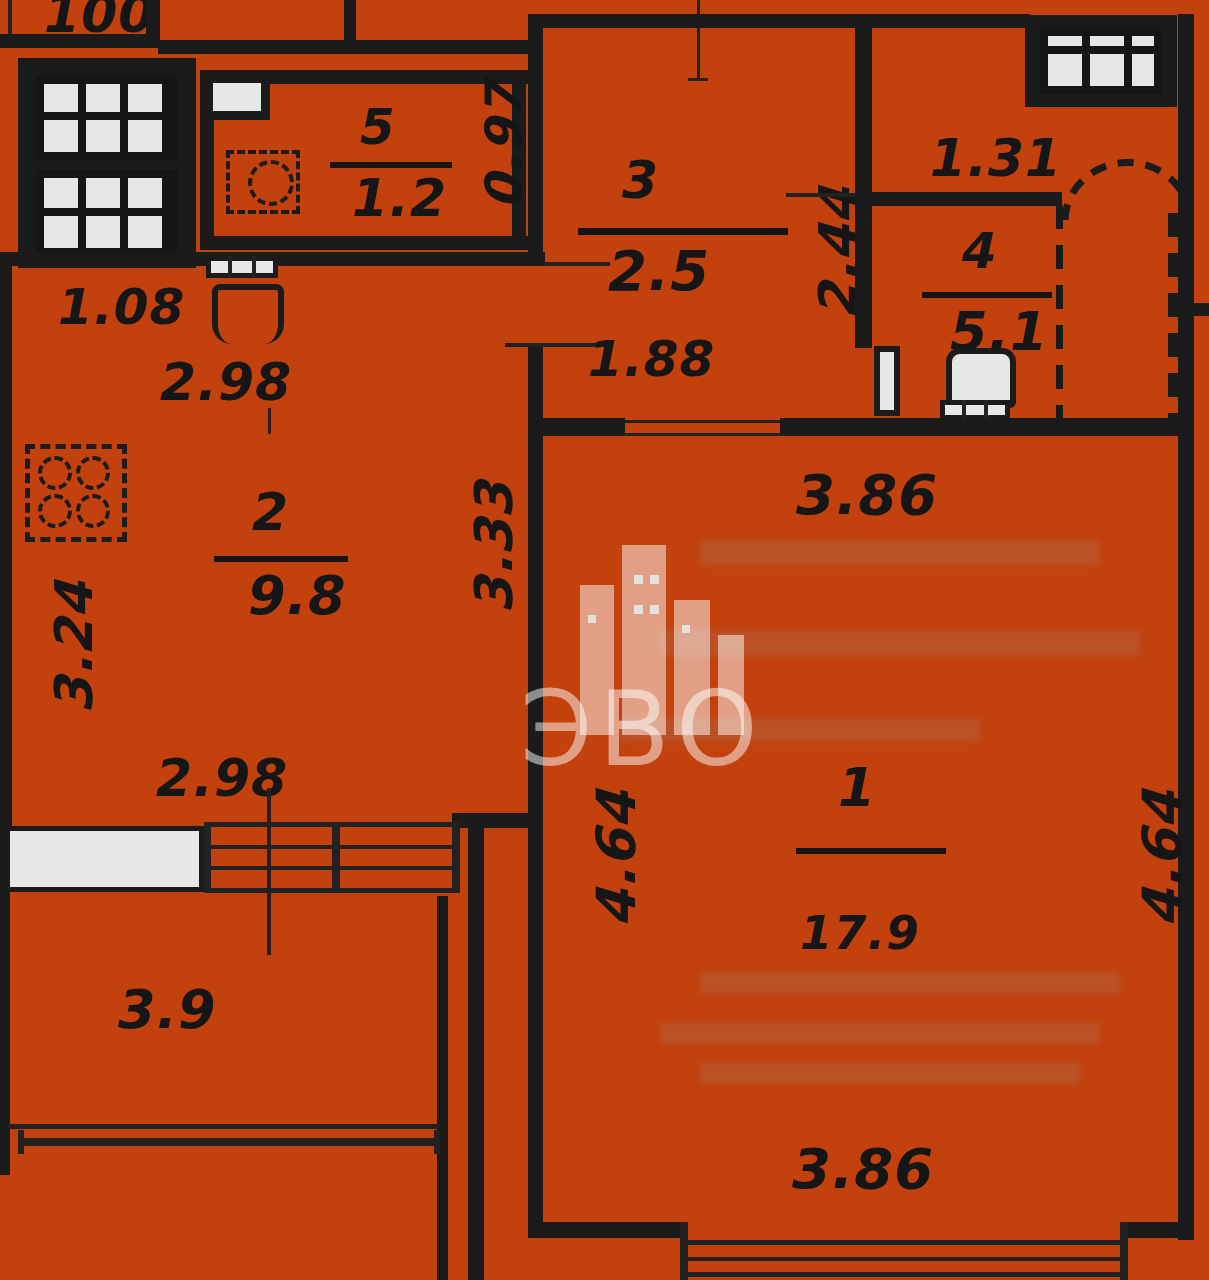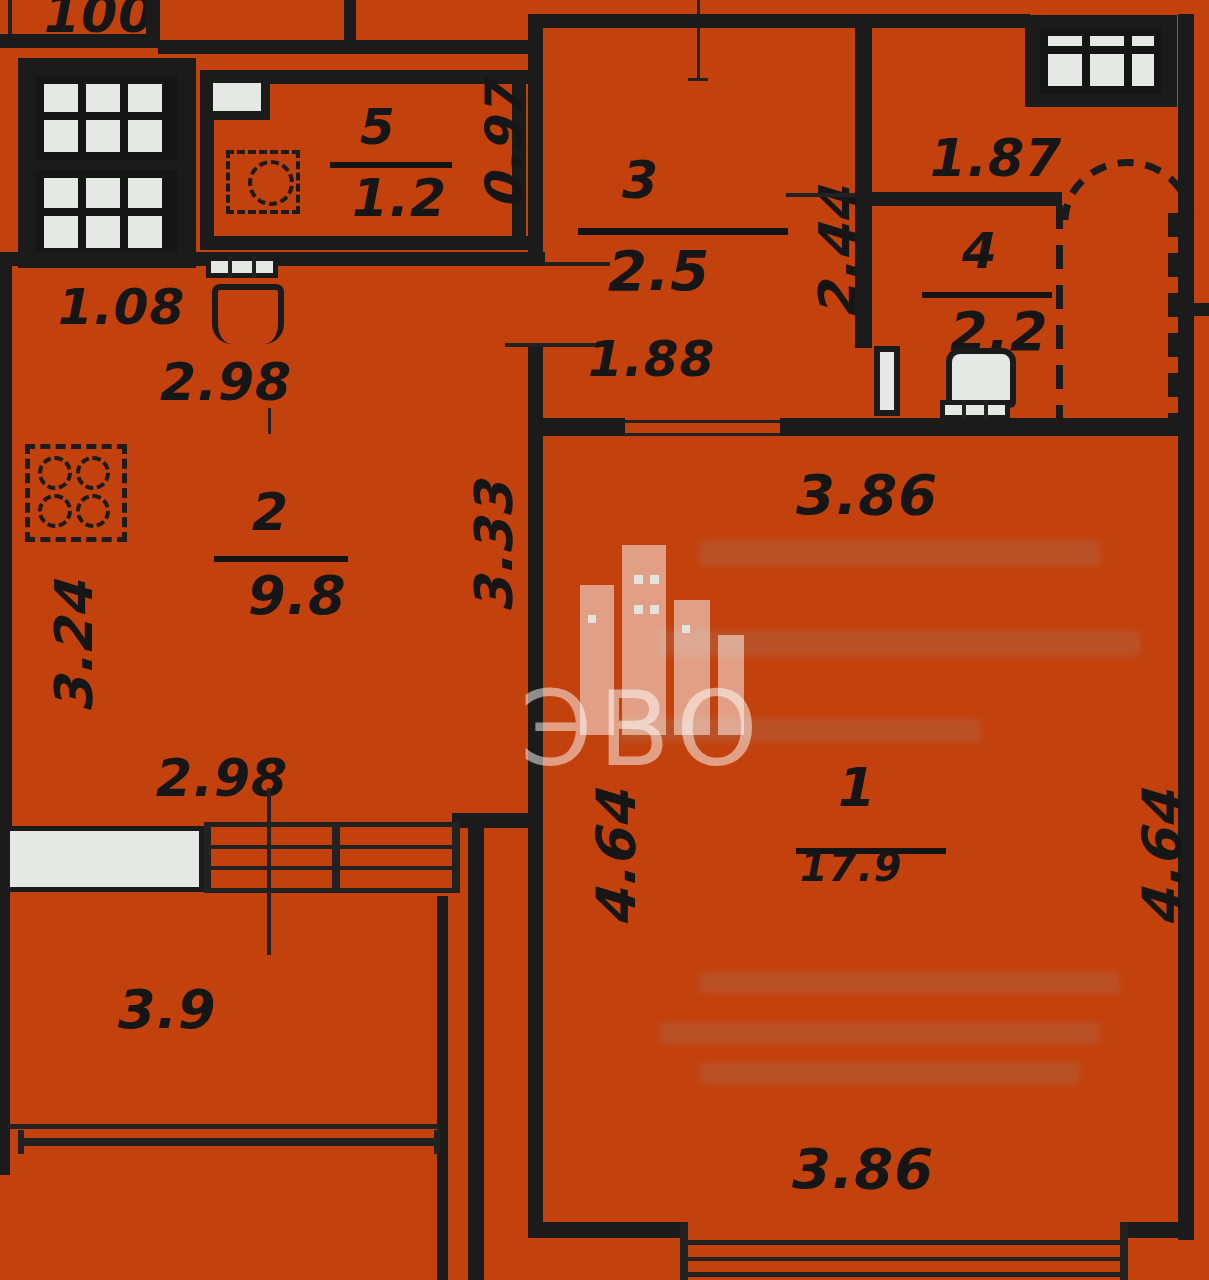--- a/index.html
+++ b/index.html
@@ -70,24 +70,24 @@
   <div class="lbl" style="left:622px;top:150px;font-size:52px">3</div>
   <div class="fracline" style="left:578px;top:228px;width:210px;height:7px"></div>
   <div class="lbl" style="left:608px;top:238px;font-size:56px">2.5</div>
   <div class="lbl" style="left:588px;top:330px;font-size:50px">1.88</div>
   <div class="lbl rot" style="left:772px;top:218px;font-size:52px">2.44</div>
   <div class="thin" style="left:786px;top:193px;width:70px;height:4px"></div>
 
   <div class="w" style="left:855px;top:14px;width:17px;height:334px"></div>
   <div class="w" style="left:860px;top:192px;width:202px;height:14px"></div>
   <div class="outline" style="left:874px;top:346px;width:26px;height:70px;box-shadow:inset 0 0 0 6px #1b1b1b"></div>
-  <div class="lbl" style="left:930px;top:128px;font-size:52px">1.87</div>
+  <div class="lbl" style="left:930px;top:128px;font-size:52px">1.31</div>
   <div class="lbl" style="left:962px;top:222px;font-size:50px">4</div>
   <div class="fracline" style="left:922px;top:292px;width:130px"></div>
-  <div class="lbl" style="left:950px;top:300px;font-size:54px">2.2</div>
+  <div class="lbl" style="left:950px;top:300px;font-size:54px">5.1</div>
 
   <div class="outline" style="left:946px;top:348px;width:58px;height:54px;border:6px solid #1b1b1b;border-bottom:none;border-radius:14px 14px 6px 6px"></div>
   <div class="outline" style="left:940px;top:400px;width:70px;height:20px;box-shadow:inset 0 0 0 5px #1b1b1b"></div>
   <div class="thin" style="left:962px;top:400px;width:4px;height:20px"></div>
   <div class="thin" style="left:984px;top:400px;width:4px;height:20px"></div>
 
   <div class="dashv" style="left:1056px;top:205px;width:7px;height:220px"></div>
   <div class="dashv" style="left:1168px;top:213px;width:11px;height:212px"></div>
   <svg style="position:absolute;left:1040px;top:138px;width:170px;height:100px" viewBox="0 0 170 100">
     <path d="M 25 82 A 62 58 0 0 1 150 84" fill="none" stroke="#1b1b1b" stroke-width="7" stroke-dasharray="16 12"></path>
@@ -140,21 +140,21 @@
   <div class="w" style="left:437px;top:896px;width:11px;height:384px"></div>
   <div class="lbl" style="left:118px;top:978px;font-size:54px">3.9</div>
   <div class="thin" style="left:8px;top:1124px;width:432px;height:5px"></div>
   <div class="thin" style="left:20px;top:1138px;width:418px;height:8px"></div>
   <div class="thin" style="left:18px;top:1130px;width:6px;height:24px"></div>
   <div class="thin" style="left:434px;top:1130px;width:6px;height:24px"></div>
 
   <div class="lbl" style="left:796px;top:462px;font-size:56px">3.86</div>
   <div class="lbl" style="left:838px;top:756px;font-size:54px">1</div>
   <div class="fracline" style="left:796px;top:848px;width:150px"></div>
-  <div class="lbl" style="left:800px;top:844px;font-size:40px">17.9</div>
+  <div class="lbl" style="left:800px;top:905px;font-size:47px">17.9</div>
   <div class="lbl rot" style="left:548px;top:822px;font-size:54px">4.64</div>
   <div class="lbl rot" style="left:1094px;top:822px;font-size:54px">4.64</div>
   <div class="lbl" style="left:792px;top:1136px;font-size:56px">3.86</div>
 
   <div class="w" style="left:528px;top:1222px;width:158px;height:16px"></div>
   <div class="w" style="left:1124px;top:1222px;width:70px;height:16px"></div>
   <div class="thin" style="left:683px;top:1240px;width:445px;height:5px"></div>
   <div class="thin" style="left:683px;top:1257px;width:445px;height:4px"></div>
   <div class="thin" style="left:683px;top:1272px;width:445px;height:5px"></div>
   <div class="thin" style="left:680px;top:1222px;width:8px;height:58px"></div>

